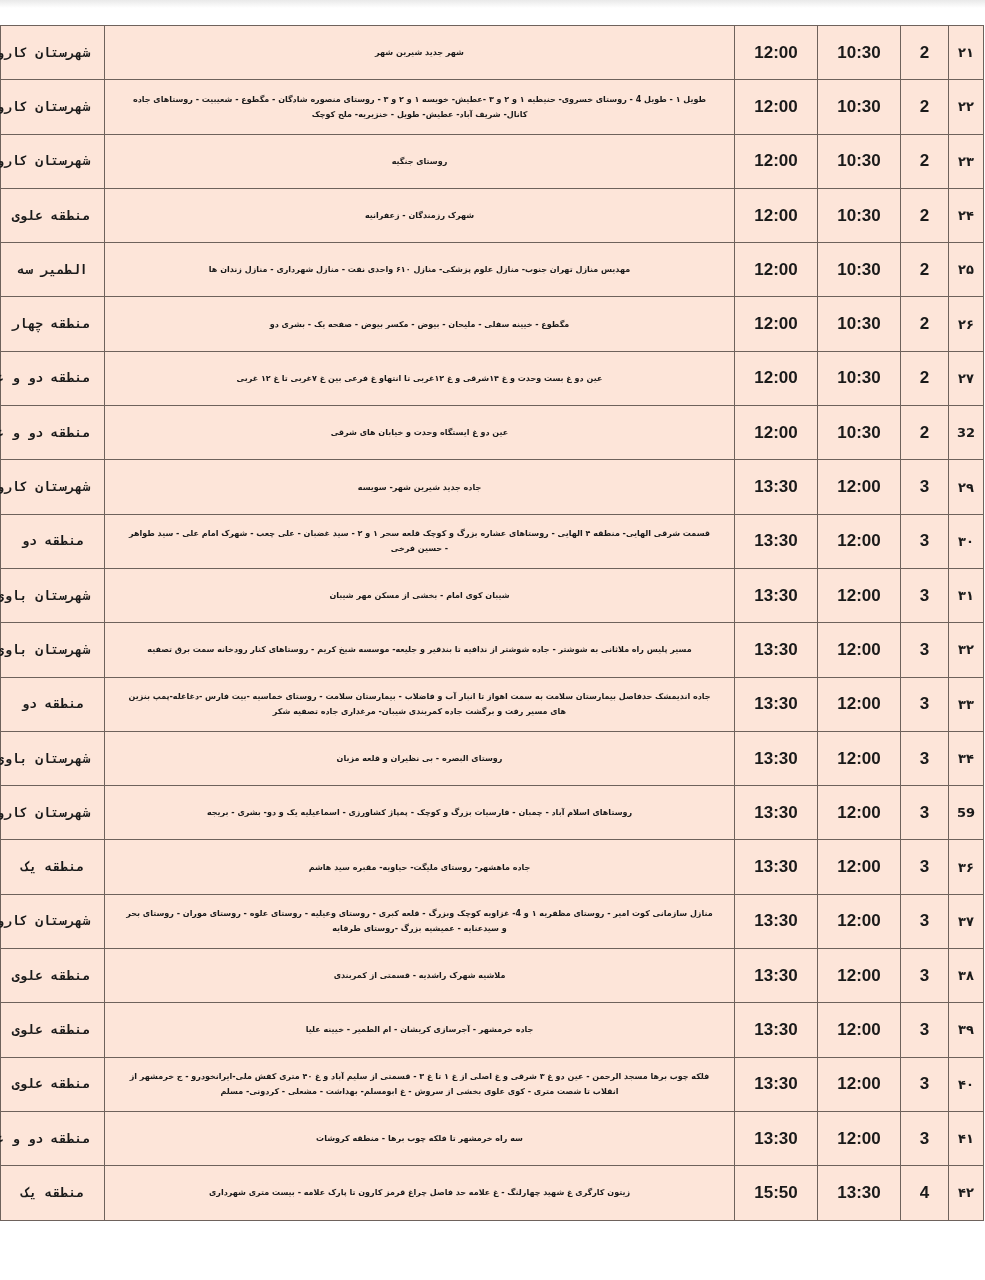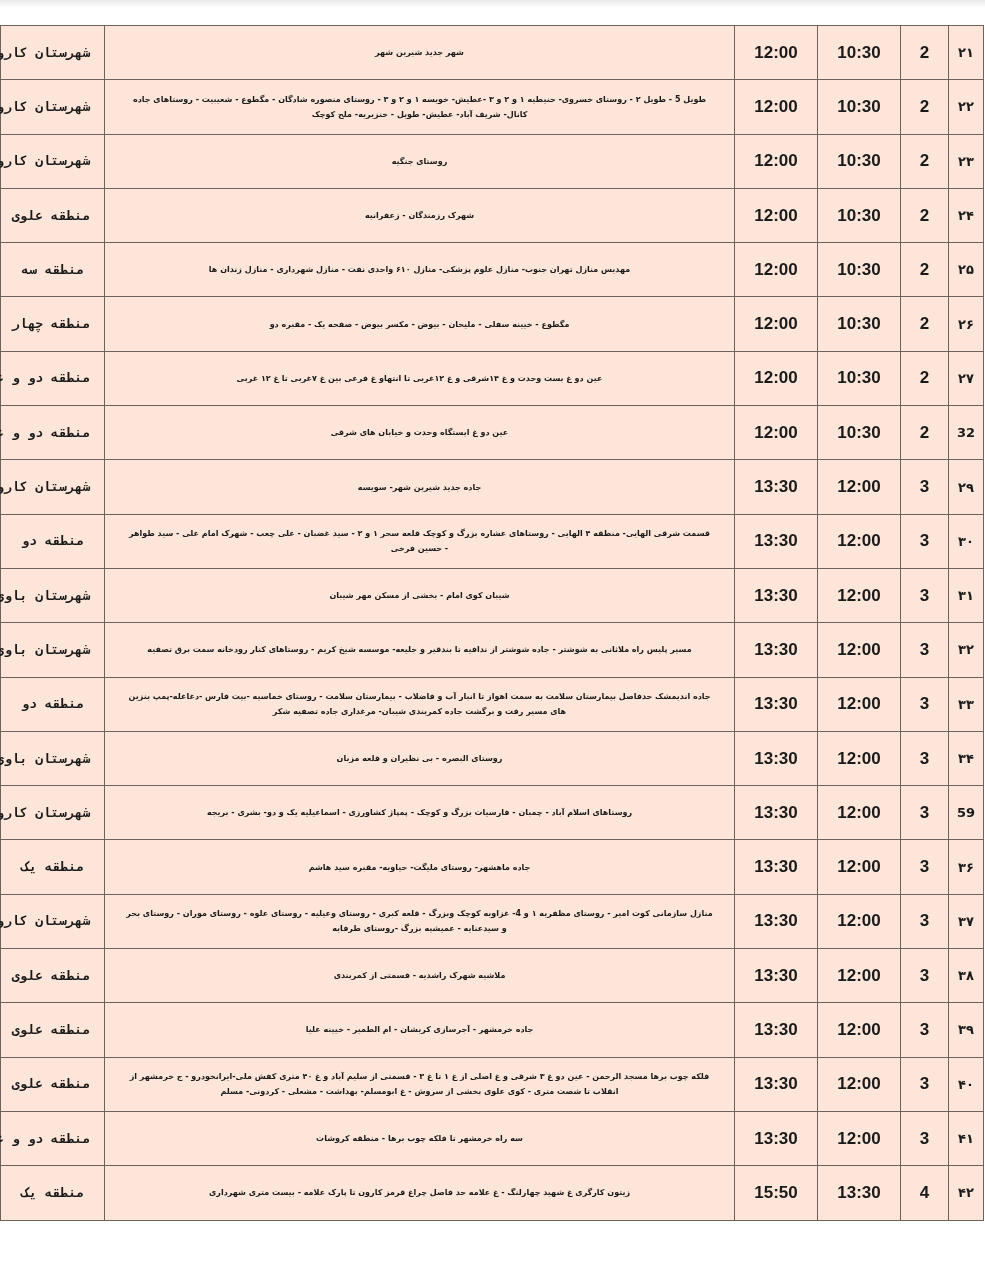--- a/index.html
+++ b/index.html
@@ -88,21 +88,21 @@
     <td class="region">شهرستان کارون</td>
     <td class="areas">شهر جدید شیرین شهر</td>
     <td class="time">12:00</td>
     <td class="time">10:30</td>
     <td class="group">2</td>
     <td class="num">۲۱</td>
   </tr>
 
   <tr>
     <td class="region">شهرستان کارون و یک</td>
-    <td class="areas">طویل 5 - طویل ۲ - روستای خسروی- حنیطیه ۱ و ۲ و ۳ -عطیش- خویسه ۱ و ۲ و ۳ - روستای منصوره شادگان - مگطوع - شعیبیت - روستاهای جاده کانال- شریف آباد- عطیش- طویل - خنزیریه- ملح کوچک</td>
+    <td class="areas">طویل ۱ - طویل 4 - روستای خسروی- حنیطیه ۱ و ۲ و ۳ -عطیش- خویسه ۱ و ۲ و ۳ - روستای منصوره شادگان - مگطوع - شعیبیت - روستاهای جاده کانال- شریف آباد- عطیش- طویل - خنزیریه- ملح کوچک</td>
     <td class="time">12:00</td>
     <td class="time">10:30</td>
     <td class="group">2</td>
     <td class="num">۲۲</td>
   </tr>
 
   <tr>
     <td class="region">شهرستان کارون</td>
     <td class="areas">روستای جنگیه</td>
     <td class="time">12:00</td>
@@ -114,31 +114,31 @@
   <tr>
     <td class="region">منطقه علوی</td>
     <td class="areas">شهرک رزمندگان - زعفرانیه</td>
     <td class="time">12:00</td>
     <td class="time">10:30</td>
     <td class="group">2</td>
     <td class="num">۲۴</td>
   </tr>
 
   <tr>
-    <td class="region">منطقه سه</td>
+    <td class="region">الطمیر سه</td>
     <td class="areas">مهدیس منازل تهران جنوب- منازل علوم پزشکی- منازل ۶۱۰ واحدی نفت - منازل شهرداری - منازل زندان ها</td>
     <td class="time">12:00</td>
     <td class="time">10:30</td>
     <td class="group">2</td>
     <td class="num">۲۵</td>
   </tr>
 
   <tr>
     <td class="region">منطقه چهار</td>
-    <td class="areas">مگطوع - خیینه سفلی - ملیحان - بیوض - مکسر بیوض - صفحه یک - مقبره دو</td>
+    <td class="areas">مگطوع - خیینه سفلی - ملیحان - بیوض - مکسر بیوض - صفحه یک - بشری دو</td>
     <td class="time">12:00</td>
     <td class="time">10:30</td>
     <td class="group">2</td>
     <td class="num">۲۶</td>
   </tr>
 
   <tr>
     <td class="region">منطقه دو و علوی</td>
     <td class="areas">عین دو غ بست وحدت و غ ۱۴شرقی و غ ۱۲غربی تا انتهاو غ فرعی بین غ ۷غربی تا غ ۱۲ غربی</td>
     <td class="time">12:00</td>

